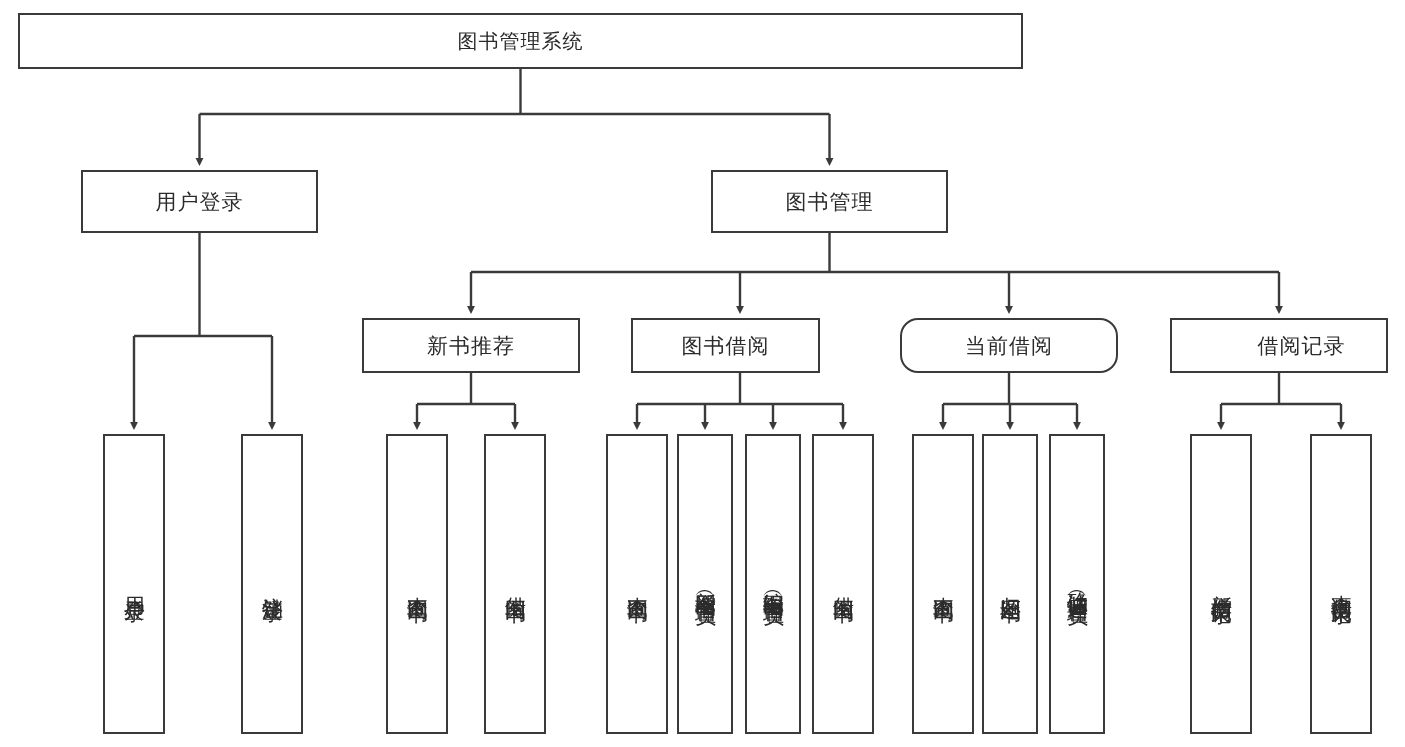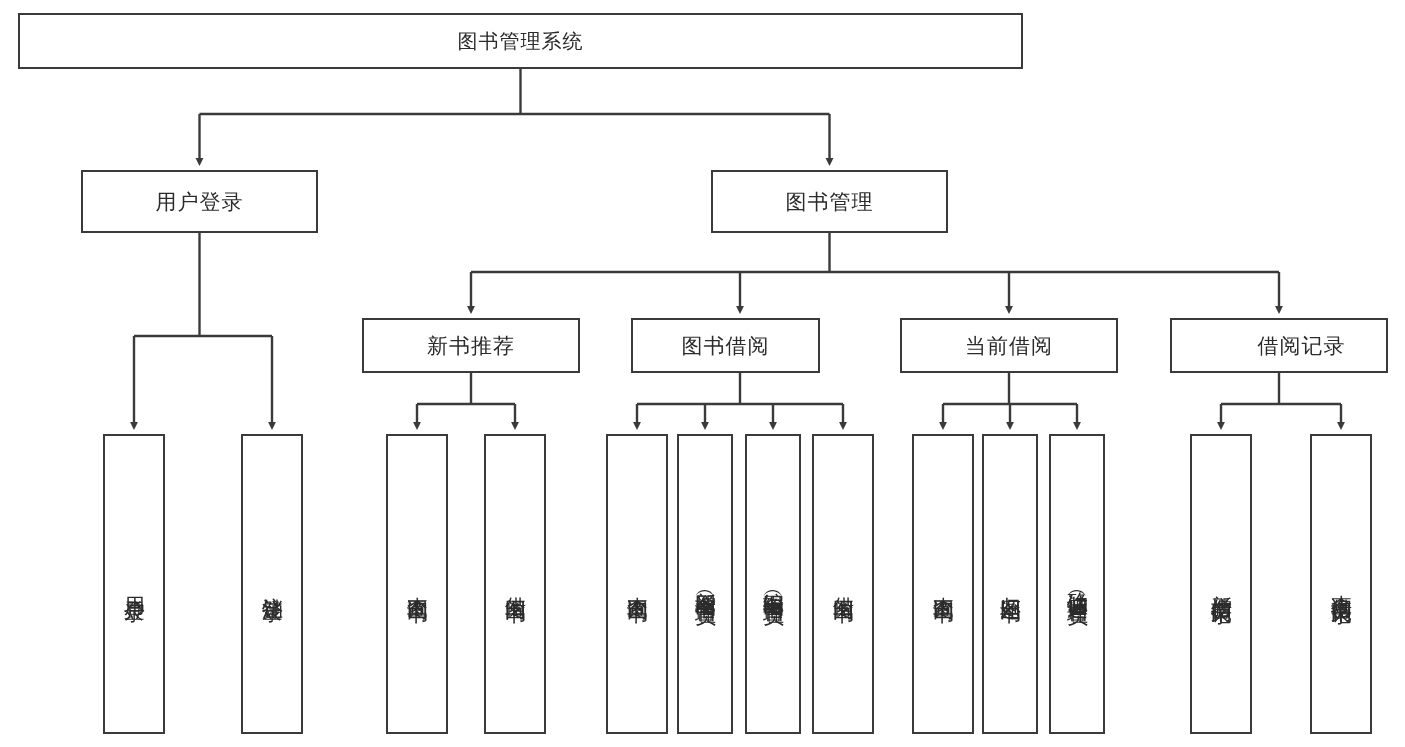--- a/index.html
+++ b/index.html
@@ -64,21 +64,21 @@
         <path d="M1341,404 L1341,423" marker-end="url(#arr)"></path>
       </g>
   </svg>
 
   <div id="nodes">
       <div class="node h title" style="left: 18px; top: 13px; width: 1005px; height: 56px;">图书管理系统</div>
       <div class="node h" style="left: 81px; top: 170px; width: 237px; height: 63px;">用户登录</div>
       <div class="node h" style="left: 711px; top: 170px; width: 237px; height: 63px;">图书管理</div>
       <div class="node h" style="left: 362px; top: 318px; width: 218px; height: 55px;">新书推荐</div>
       <div class="node h" style="left: 631px; top: 318px; width: 189px; height: 55px;">图书借阅</div>
-      <div class="node h" style="left: 900px; top: 318px; width: 218px; height: 55px;">当前借阅</div>
+      <div class="node h" style="left: 900px; top: 318px; width: 218px; height: 55px; border-radius: 18px;">当前借阅</div>
       <div class="node h" style="left: 1170px; top: 318px; width: 218px; height: 55px; padding-left: 45px;">借阅记录</div>
       <div class="node v" style="left: 103px; top: 434px; width: 62px; height: 300px;">用户登录</div>
       <div class="node v" style="left: 241px; top: 434px; width: 62px; height: 300px;">注销登录</div>
       <div class="node v" style="left: 386px; top: 434px; width: 62px; height: 300px;">查询图书</div>
       <div class="node v" style="left: 484px; top: 434px; width: 62px; height: 300px;">借阅图书</div>
       <div class="node v" style="left: 606px; top: 434px; width: 62px; height: 300px;">查询图书</div>
       <div class="node v" style="left: 677px; top: 434px; width: 56px; height: 300px;">新增图书（管理员）</div>
       <div class="node v" style="left: 745px; top: 434px; width: 56px; height: 300px;">编辑图书（管理员）</div>
       <div class="node v" style="left: 812px; top: 434px; width: 62px; height: 300px;">借阅图书</div>
       <div class="node v" style="left: 912px; top: 434px; width: 62px; height: 300px;">查询图书</div>

